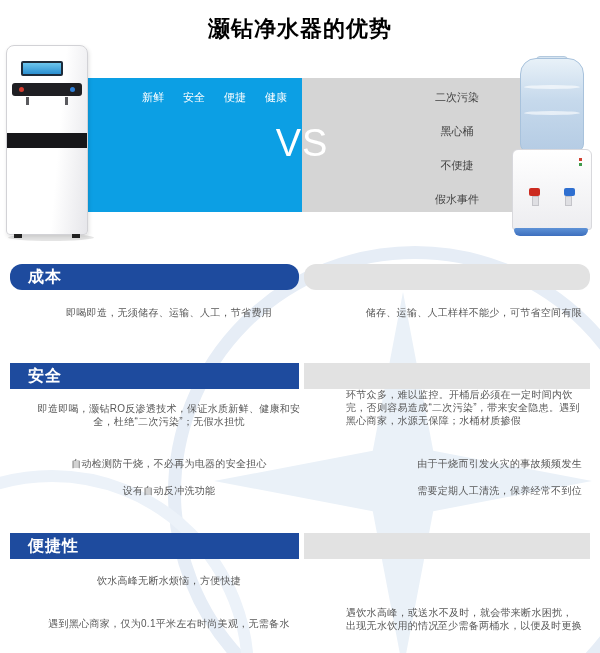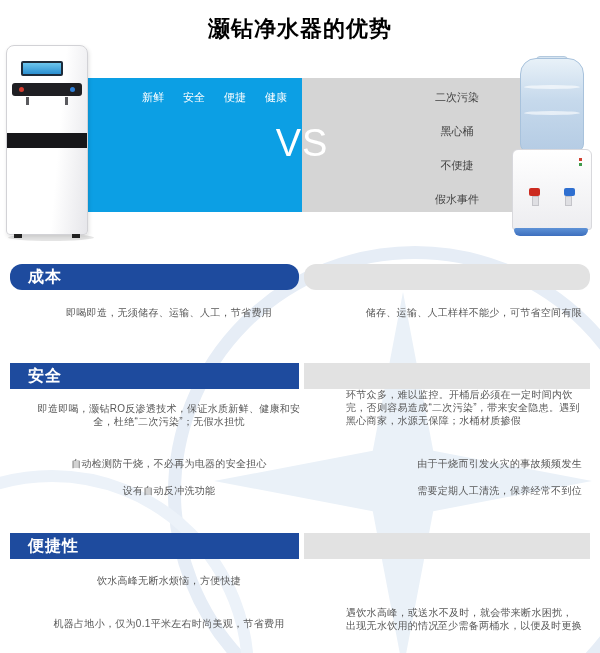--- a/index.html
+++ b/index.html
@@ -167,17 +167,17 @@
   <div class="p lcol s2lp3">设有自动反冲洗功能</div>
   <div class="p rcol s2rp1">环节众多，难以监控。开桶后必须在一定时间内饮完，否则容易造成“二次污染”，带来安全隐患。遇到黑心商家，水源无保障；水桶材质掺假</div>
   <div class="p rcol ra s2rp2">由于干烧而引发火灾的事故频频发生</div>
   <div class="p rcol ra s2rp3">需要定期人工清洗，保养经常不到位</div>
 
   <div class="bar-navy bar3">
     <span>便捷性</span>
   </div>
   <div class="bar-gray bar3"></div>
   <div class="p lcol s3lp1">饮水高峰无断水烦恼，方便快捷</div>
-  <div class="p lcol s3lp2">机器占地小，仅为0.1平米左右时尚美观，节省费用</div>
+  <div class="p lcol s3lp2">遇到黑心商家，仅为0.1平米左右时尚美观，无需备水</div>
   <div class="p rcol s3rp1">遇饮水高峰，或送水不及时，就会带来断水困扰，出现无水饮用的情况</div>
   <div class="p rcol ra s3rp2">至少需备两桶水，以便及时更换</div>
 
 </div>
 
 </body></html>

